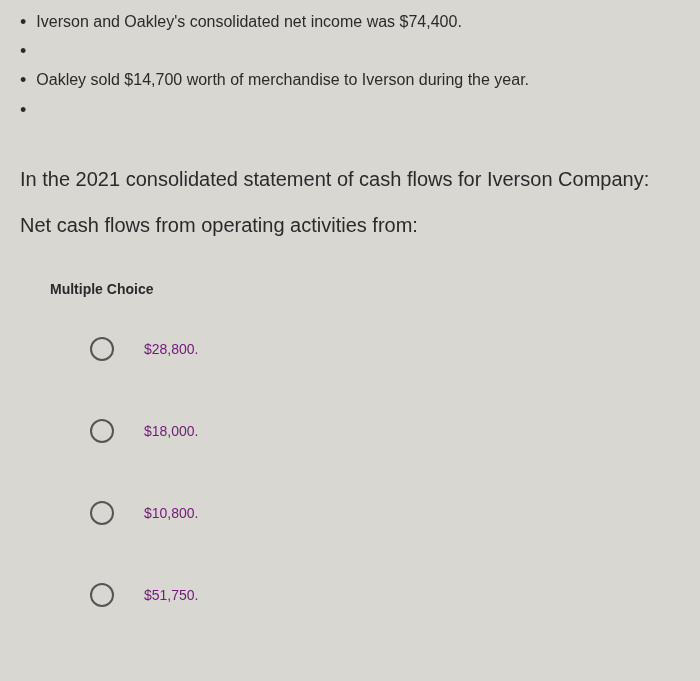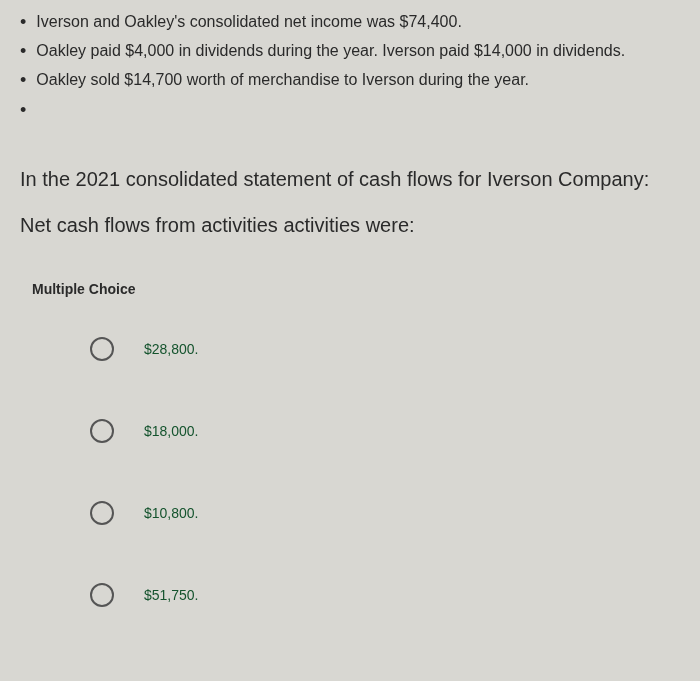--- a/index.html
+++ b/index.html
@@ -35,21 +35,21 @@
       margin-bottom: 40px;
     }
     .prompt-line {
       font-size: 20px;
       line-height: 1.6;
       margin-bottom: 14px;
     }
     .mc-label {
       font-size: 14px;
       font-weight: bold;
-      margin-left: 12px;
+      margin-left: 30px;
       margin-bottom: 40px;
     }
     .choices {
       margin-left: 70px;
     }
     .choice-item {
       display: flex;
       align-items: center;
       margin-bottom: 58px;
       cursor: pointer;
@@ -58,47 +58,46 @@
       width: 24px;
       height: 24px;
       border: 2px solid #555;
       border-radius: 50%;
       margin-right: 30px;
       background: transparent;
       flex-shrink: 0;
     }
     .choice-text {
       font-size: 14px;
-      color: #14532d;
+      color: #701a75;
     }
   </style>
 </head>
 <body>
 
 <div class="bullet-list">
   <div class="bullet-item">
     <span class="bullet-dot">•</span>
     <span>Iverson and Oakley's consolidated net income was $74,400.</span>
   </div>
   <div class="bullet-item">
     <span class="bullet-dot">•</span>
-    <span>Oakley paid $4,000 in dividends during the year. Iverson paid $14,000 in dividends.</span>
   </div>
   <div class="bullet-item">
     <span class="bullet-dot">•</span>
     <span>Oakley sold $14,700 worth of merchandise to Iverson during the year.</span>
   </div>
   <div class="bullet-item">
     <span class="bullet-dot">•</span>
   </div>
 </div>
 
 <div class="prompt-section">
   <div class="prompt-line">In the 2021 consolidated statement of cash flows for Iverson Company:</div>
-  <div class="prompt-line">Net cash flows from activities activities were:</div>
+  <div class="prompt-line">Net cash flows from operating activities from:</div>
 </div>
 
 <div class="mc-label">Multiple Choice</div>
 
 <div class="choices">
   <div class="choice-item">
     <div class="radio"></div>
     <span class="choice-text">$28,800.</span>
   </div>
   <div class="choice-item">

